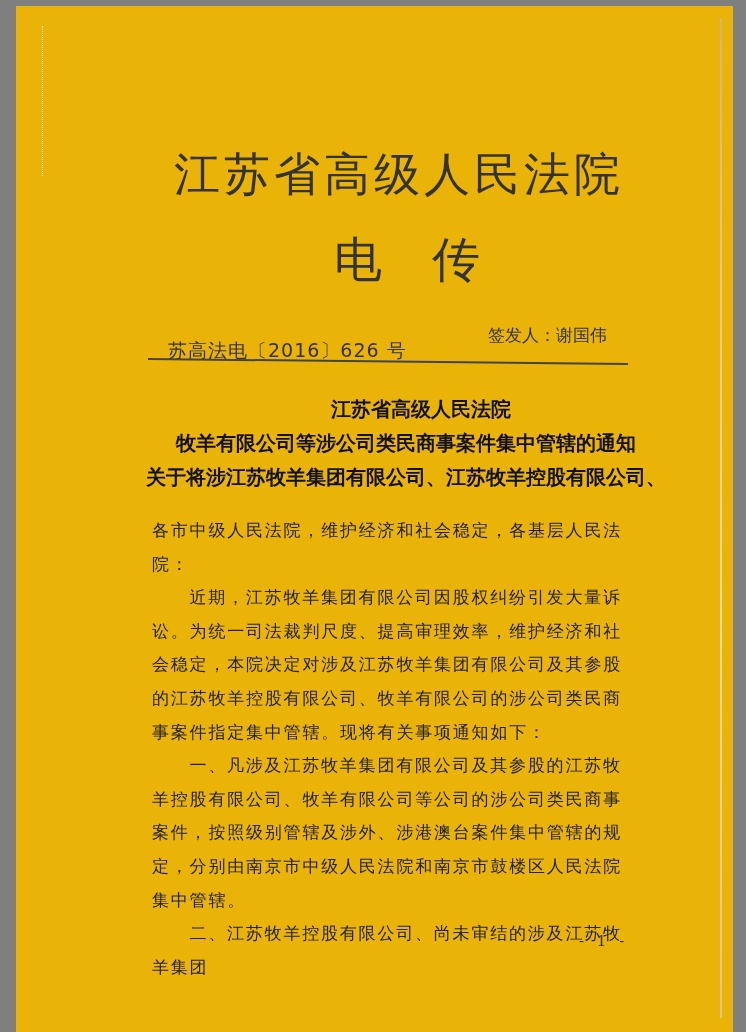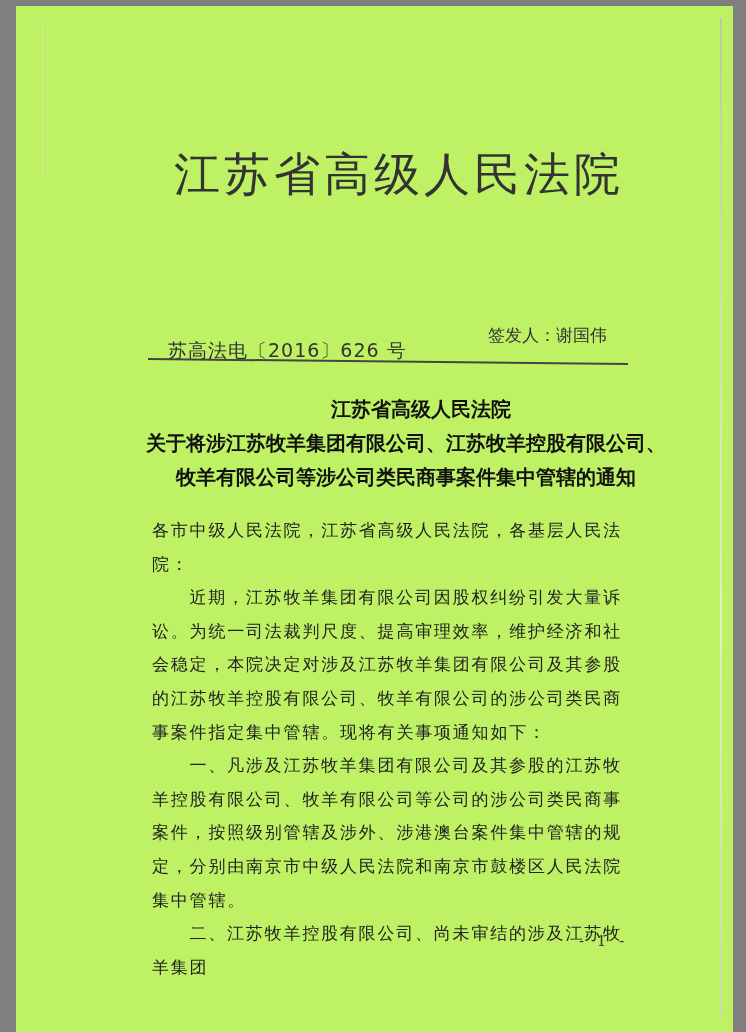--- a/index.html
+++ b/index.html
@@ -6,21 +6,21 @@
     body {
       width: 746px; height: 1032px;
       background: #7f7f7f;
       position: relative; overflow: hidden;
       font-family: "DejaVu Serif", "Liberation Serif", serif;
       color: #222;
     }
     .page {
       position: absolute; left: 16px; top: 6px;
       width: 717px; height: 1026px;
-      background: #bef264;
+      background: #eab308;
     }
     .scan-edge-right {
       position: absolute; left: 704px; top: 12px;
       width: 2px; height: 1000px;
       background: linear-gradient(to bottom, #bbb 0%, #d8d8d8 30%, #eee 60%, #d0d0d0 100%);
       opacity: .7;
     }
     .scan-marks-left {
       position: absolute; left: 26px; top: 20px;
       width: 10px; height: 150px;
@@ -77,35 +77,36 @@
     }
   </style>
 </head>
 <body>
 
 <div class="page">
   <div class="scan-marks-left"></div>
   <div class="scan-edge-right"></div>
 
   <div class="header-title">江苏省高级人民法院</div>
+  <div class="header-sub">电传</div>
 
   <div class="docno">苏高法电〔2016〕626 号</div>
   <div class="signer">
     <span>签发人：</span><span class="name">谢国伟</span>
   </div>
 
   <div class="rule"></div>
 
   <div class="notice-title">
     <span class="l1">江苏省高级人民法院</span>
+    <span style="display:block">牧羊有限公司等涉公司类民商事案件集中管辖的通知</span>
     <span style="display:block">关于将涉江苏牧羊集团有限公司、江苏牧羊控股有限公司、</span>
-    <span style="display:block">牧羊有限公司等涉公司类民商事案件集中管辖的通知</span>
   </div>
 
   <div class="body">
-    <p>各市中级人民法院，江苏省高级人民法院，各基层人民法院：</p>
+    <p>各市中级人民法院，维护经济和社会稳定，各基层人民法院：</p>
     <p class="indent">近期，江苏牧羊集团有限公司因股权纠纷引发大量诉讼。为统一司法裁判尺度、提高审理效率，维护经济和社会稳定，本院决定对涉及江苏牧羊集团有限公司及其参股的江苏牧羊控股有限公司、牧羊有限公司的涉公司类民商事案件指定集中管辖。现将有关事项通知如下：</p>
     <p class="indent">一、凡涉及江苏牧羊集团有限公司及其参股的江苏牧羊控股有限公司、牧羊有限公司等公司的涉公司类民商事案件，按照级别管辖及涉外、涉港澳台案件集中管辖的规定，分别由南京市中级人民法院和南京市鼓楼区人民法院集中管辖。</p>
     <p class="indent">二、江苏牧羊控股有限公司、尚未审结的涉及江苏牧羊集团</p>
   </div>
 
   <div class="pagenum">- 1 -</div>
 </div>
 
 </body></html>

